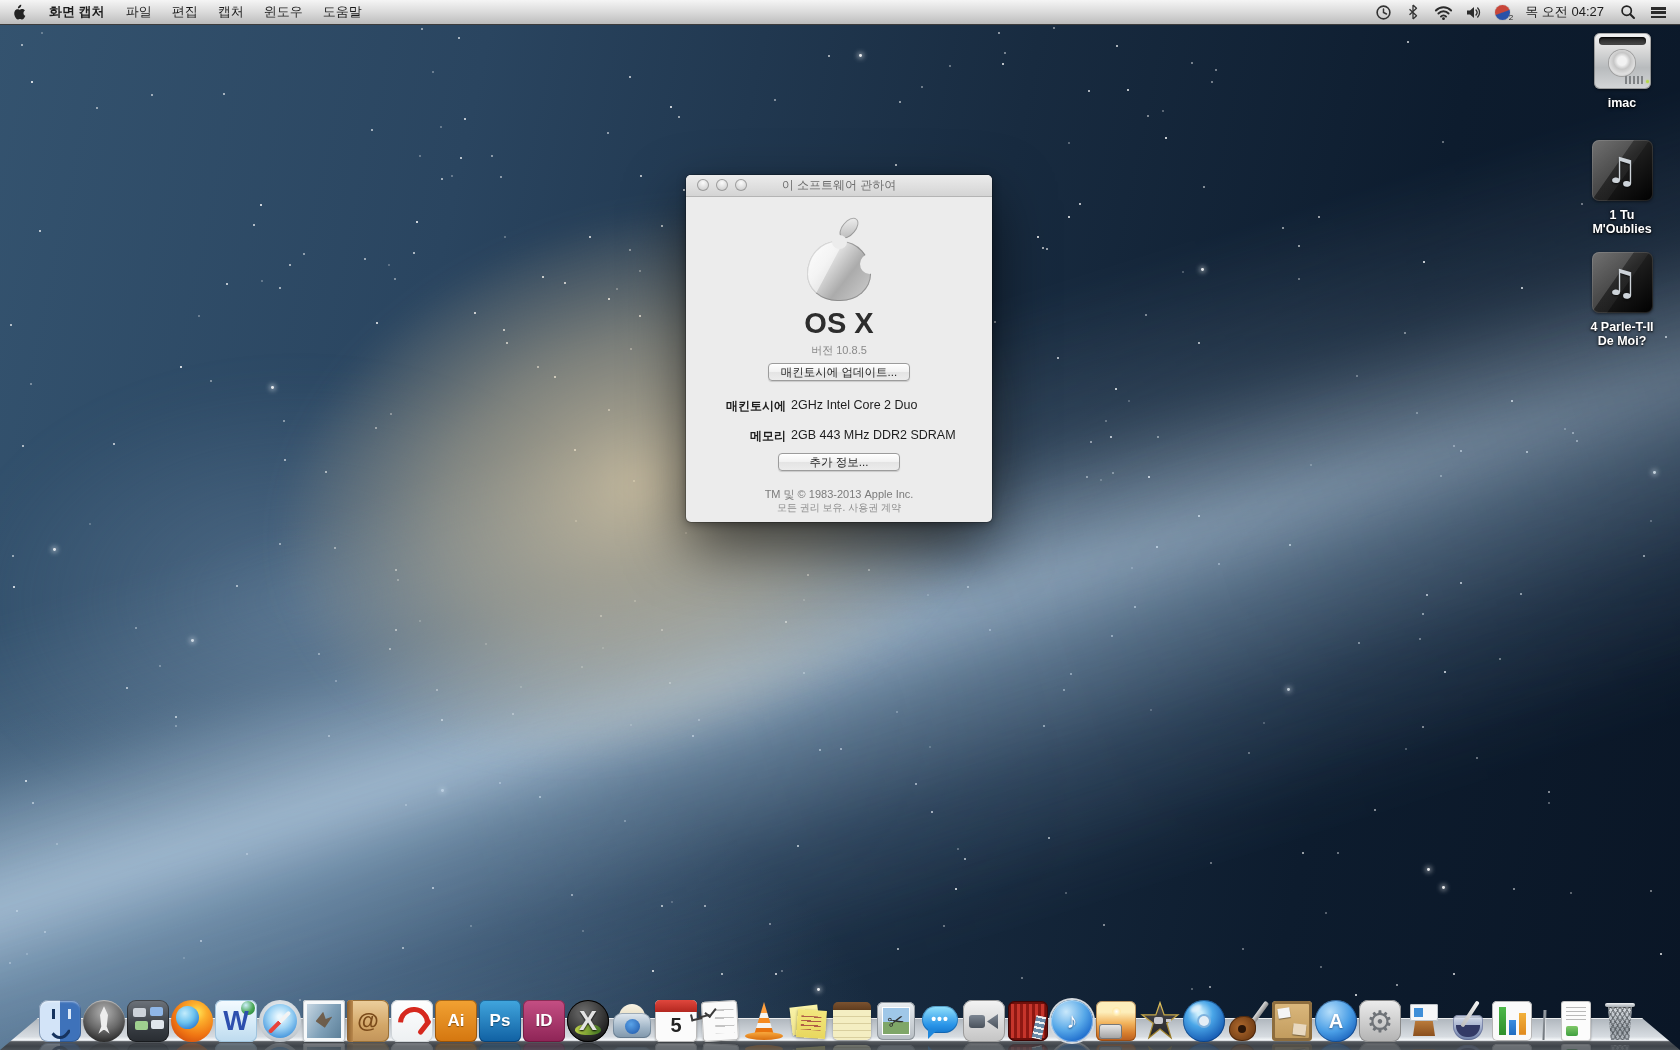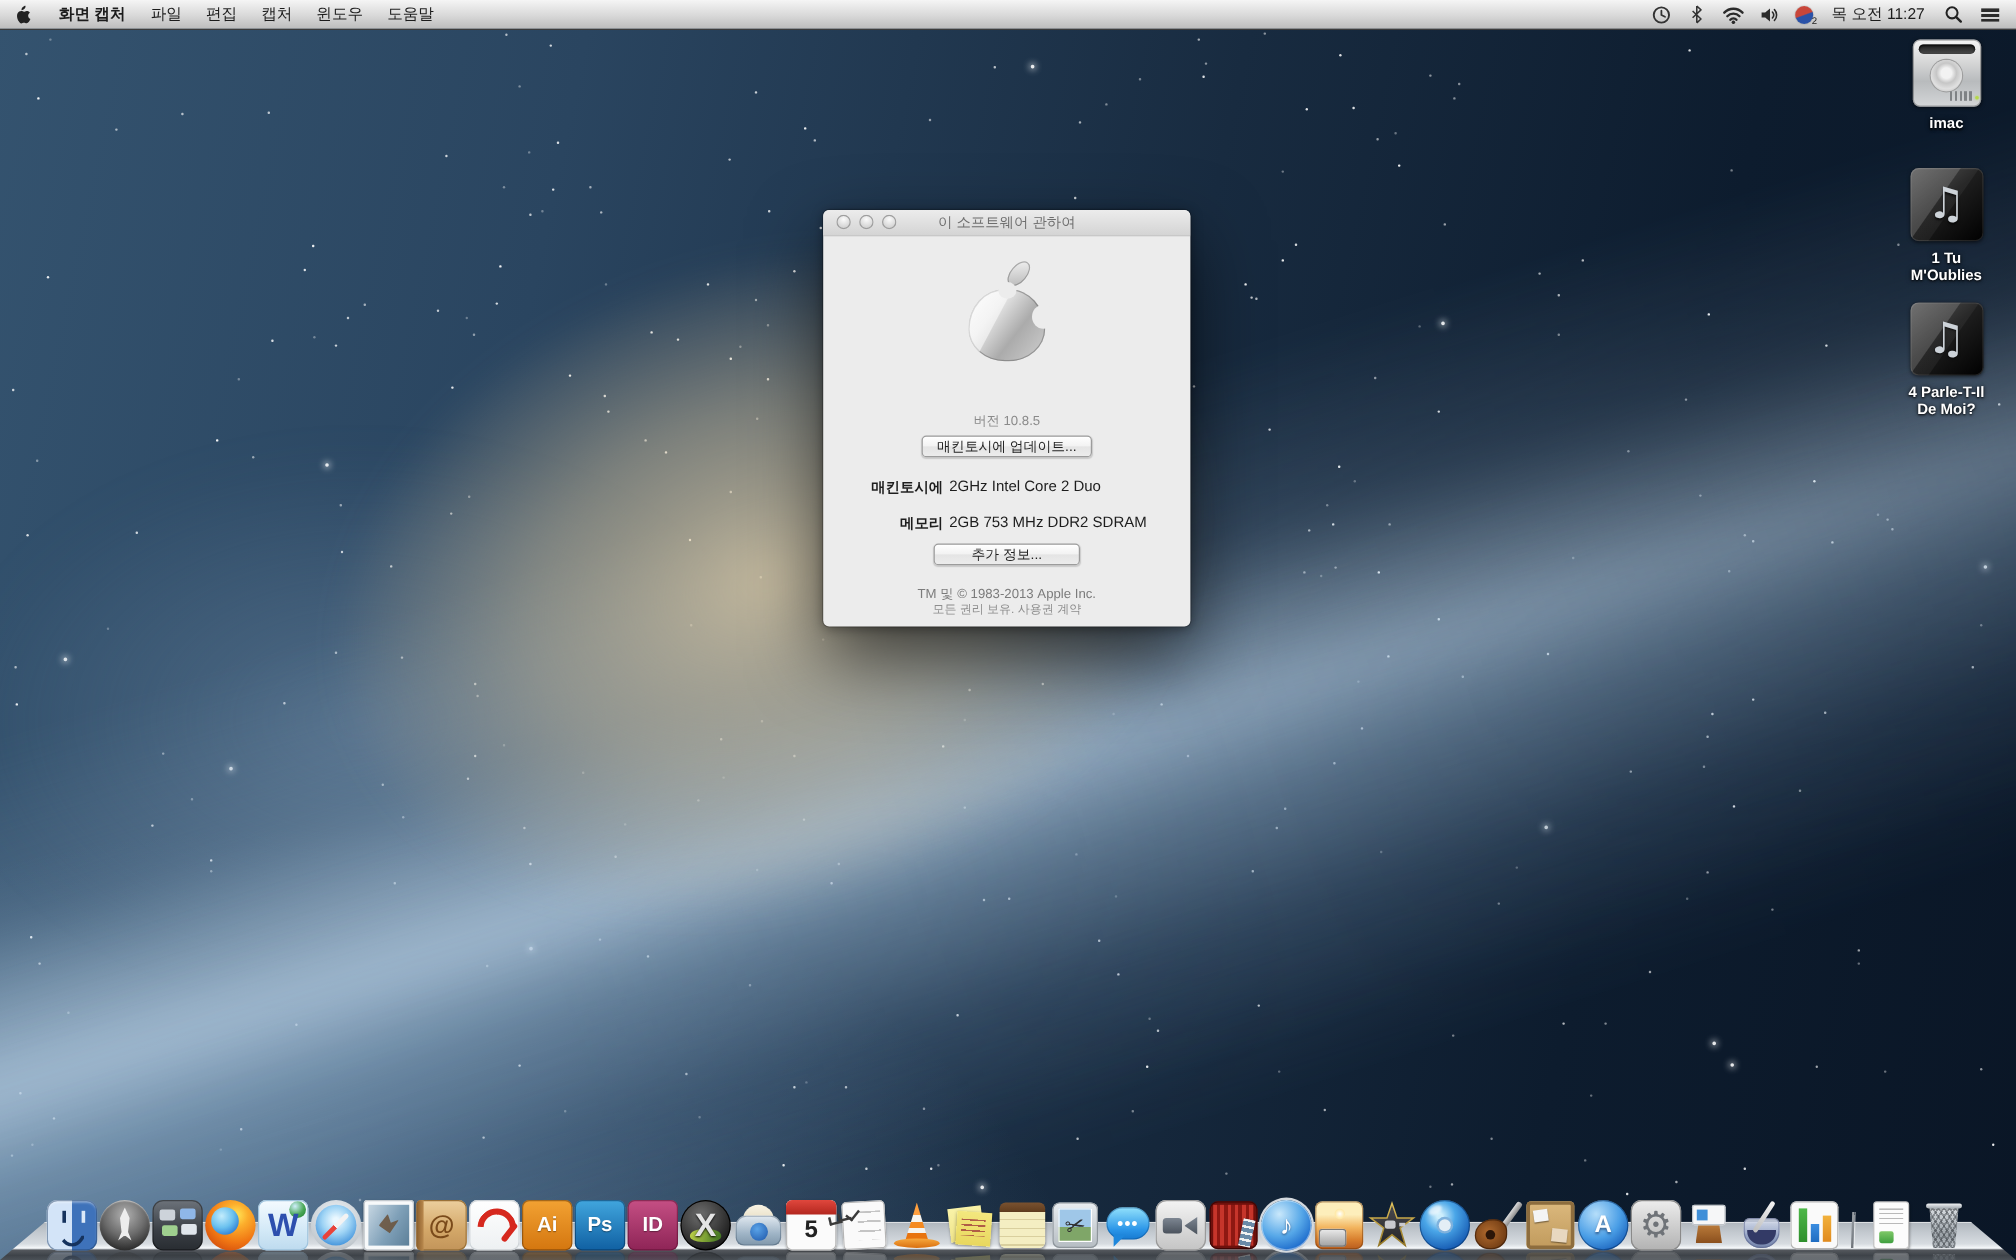--- a/index.html
+++ b/index.html
@@ -526,21 +526,21 @@
     <span class="sicon">
       <svg width="17" height="15" viewBox="0 0 16 15">
           <path d="M1.5 5.5 H4.5 L8.5 2 V13 L4.5 9.5 H1.5 Z" fill="#2b2b2b"></path>
           <path d="M10.5 5 A3.7 3.7 0 0 1 10.5 10 M12.2 3 A6.5 6.5 0 0 1 12.2 12" fill="none" stroke="#2b2b2b" stroke-width="1.3" stroke-linecap="round"></path>
         </svg>
     </span>
     <span class="flagwrap">
       <span class="flag"></span>
       <span class="flag2">2</span>
     </span>
-    <span class="clock">목 오전 11:27</span>
+    <span class="clock">목 오전 04:27</span>
     <span class="sicon">
       <svg width="16" height="16" viewBox="0 0 16 16">
           <circle cx="6.7" cy="6.7" r="4.6" fill="none" stroke="#222" stroke-width="1.7"></circle>
           <path d="M10.2 10.2 L14 14" stroke="#222" stroke-width="2" stroke-linecap="round"></path>
         </svg>
     </span>
     <span class="sicon">
       <span class="notif"></span>
     </span>
   </div>
@@ -579,29 +579,30 @@
       </span>
     <div class="wtitle">이 소프트웨어 관하여</div>
   </div>
   <div class="alogo">
     <b class="leaf"></b>
       <b class="bdy"></b>
       <b class="shine"></b>
       <b class="notch"></b>
       <b class="bite"></b>
   </div>
+  <div class="osx">OS X</div>
   <div class="ver">버전 10.8.5</div>
   <div class="aquabtn btn1">매킨토시에 업데이트...</div>
   <div class="spec sp1">
     <span class="lb">매킨토시에</span>
     <span class="vl">2GHz Intel Core 2 Duo</span>
   </div>
   <div class="spec sp2">
     <span class="lb">메모리</span>
-    <span class="vl">2GB 753 MHz DDR2 SDRAM</span>
+    <span class="vl">2GB 443 MHz DDR2 SDRAM</span>
   </div>
   <div class="aquabtn btn2">추가 정보...</div>
   <div class="copy1">TM 및 © 1983-2013 Apple Inc.</div>
   <div class="copy2">모든 권리 보유. 사용권 계약</div>
 </div>
 
 <div class="shelf"></div>
 <div class="dock-items">
   <div class="dk ic-finder">
       <i class="i1"></i>

